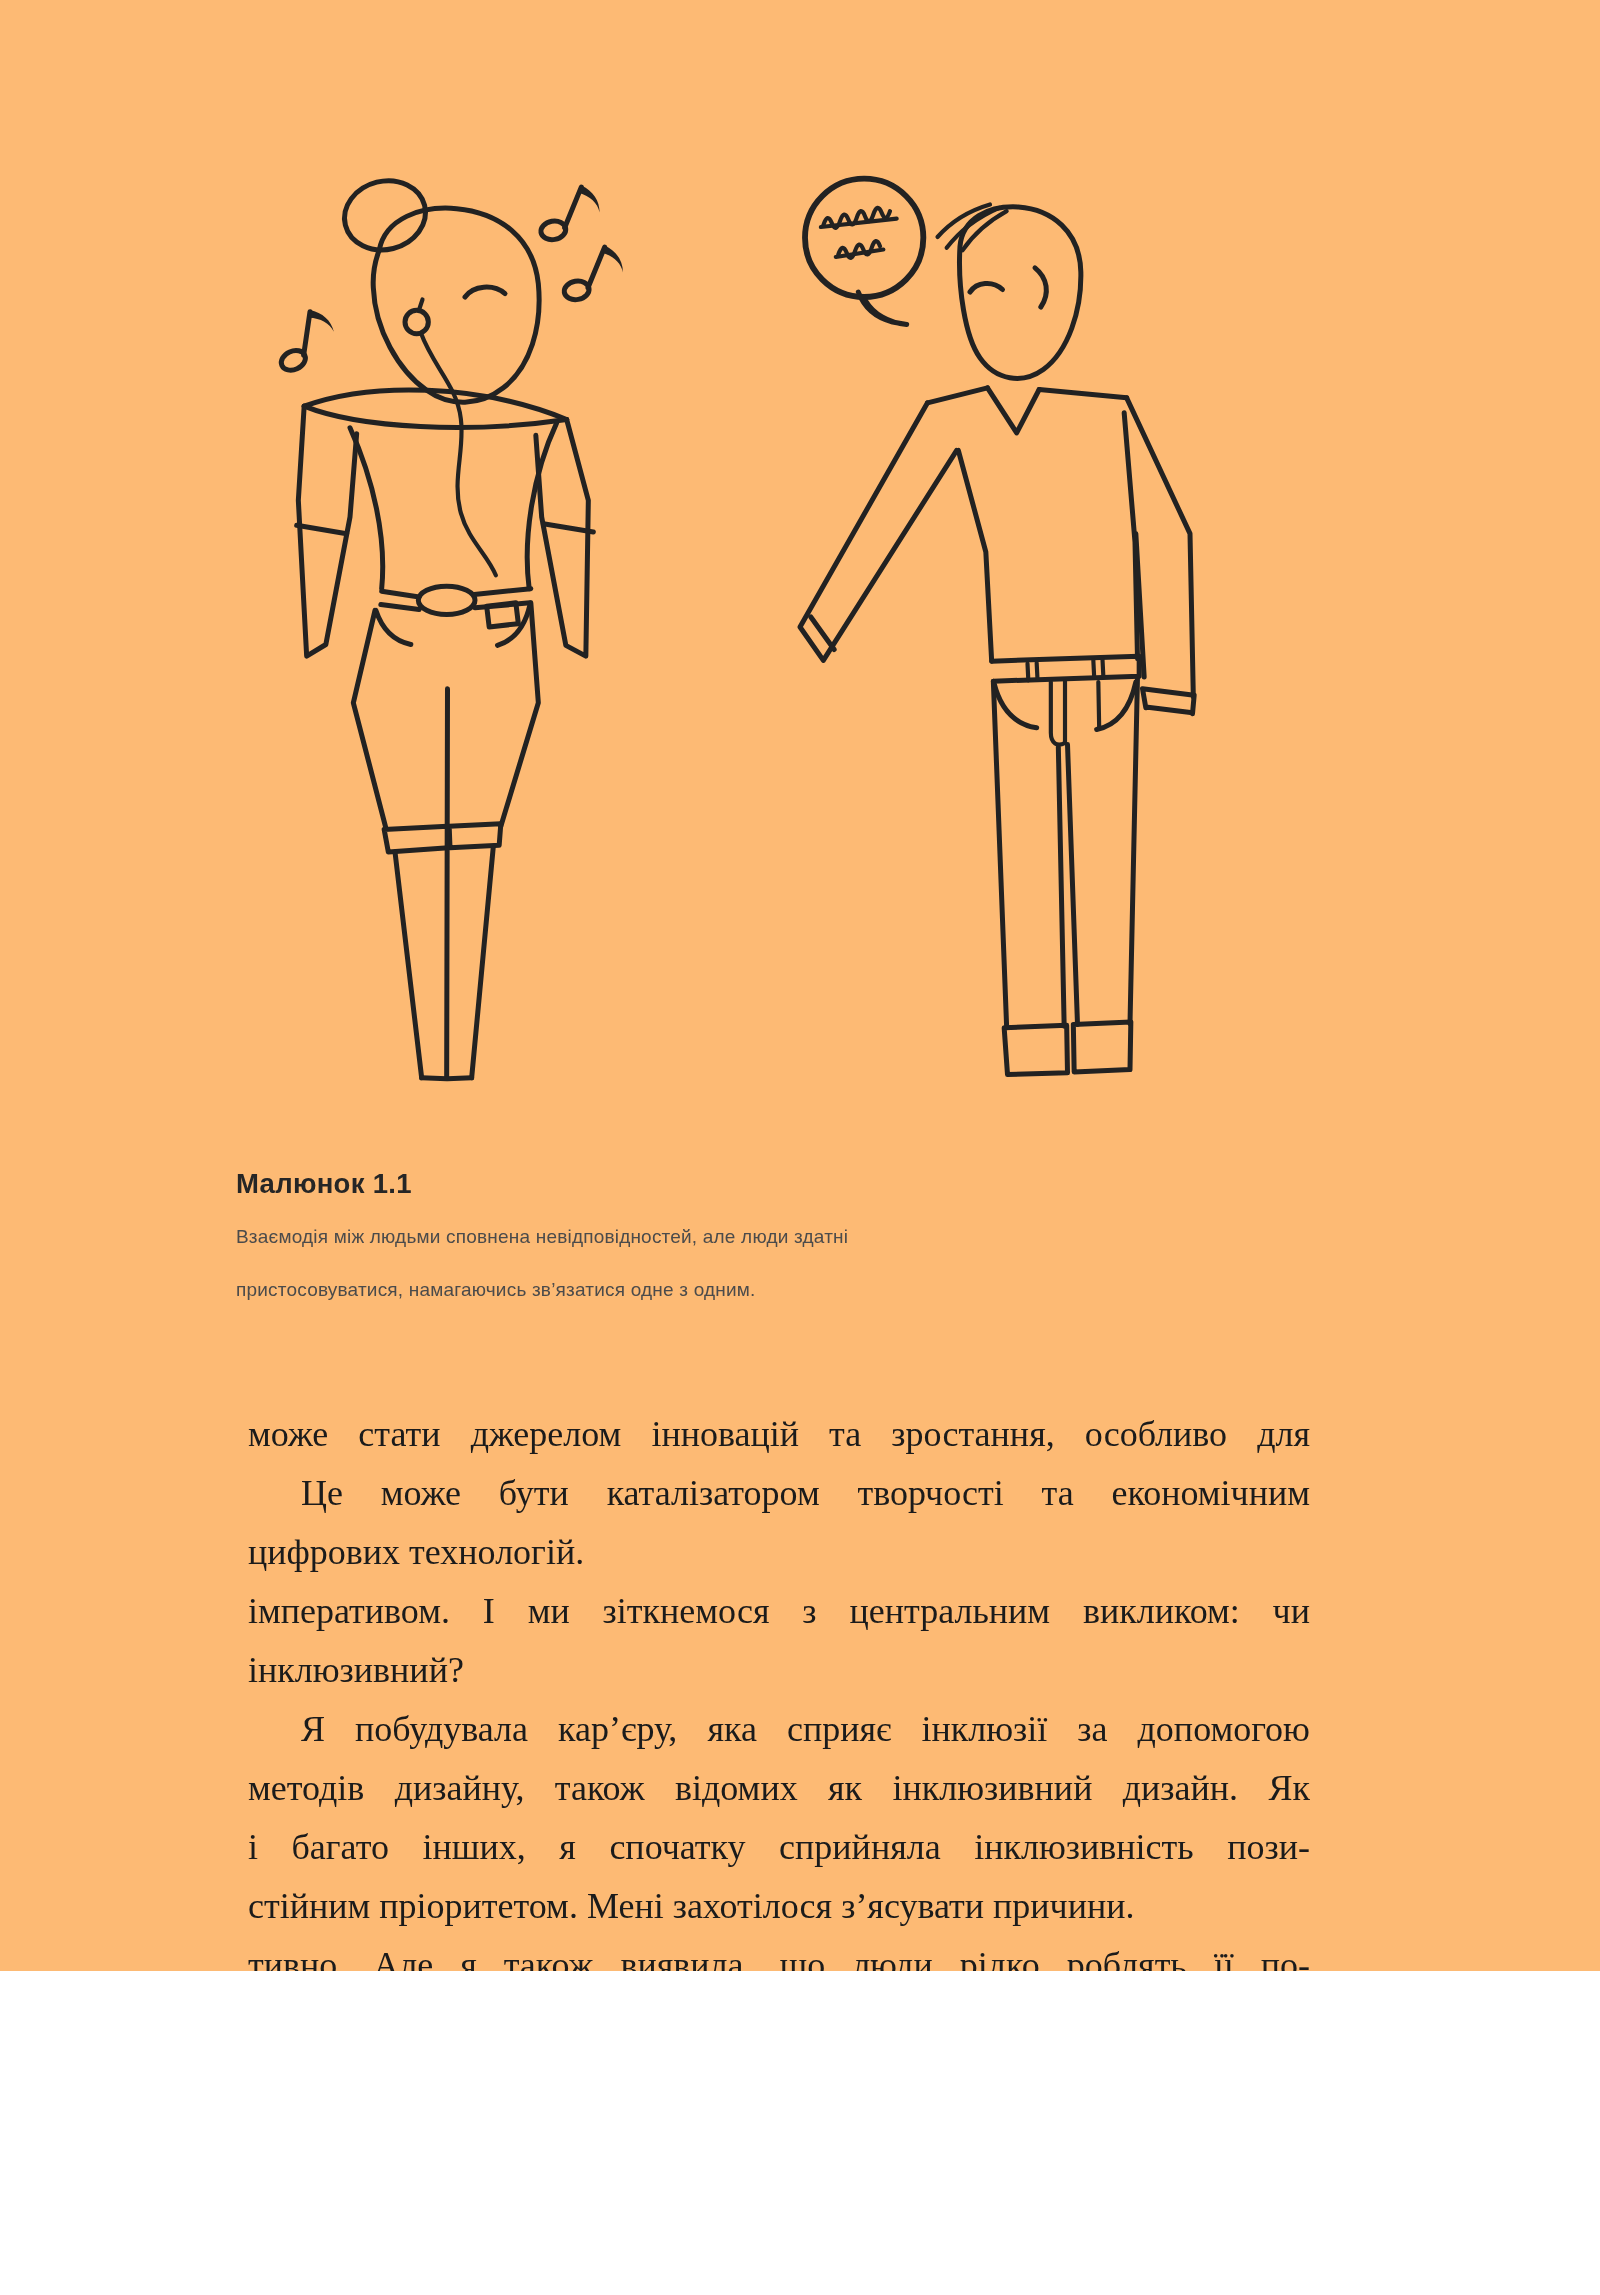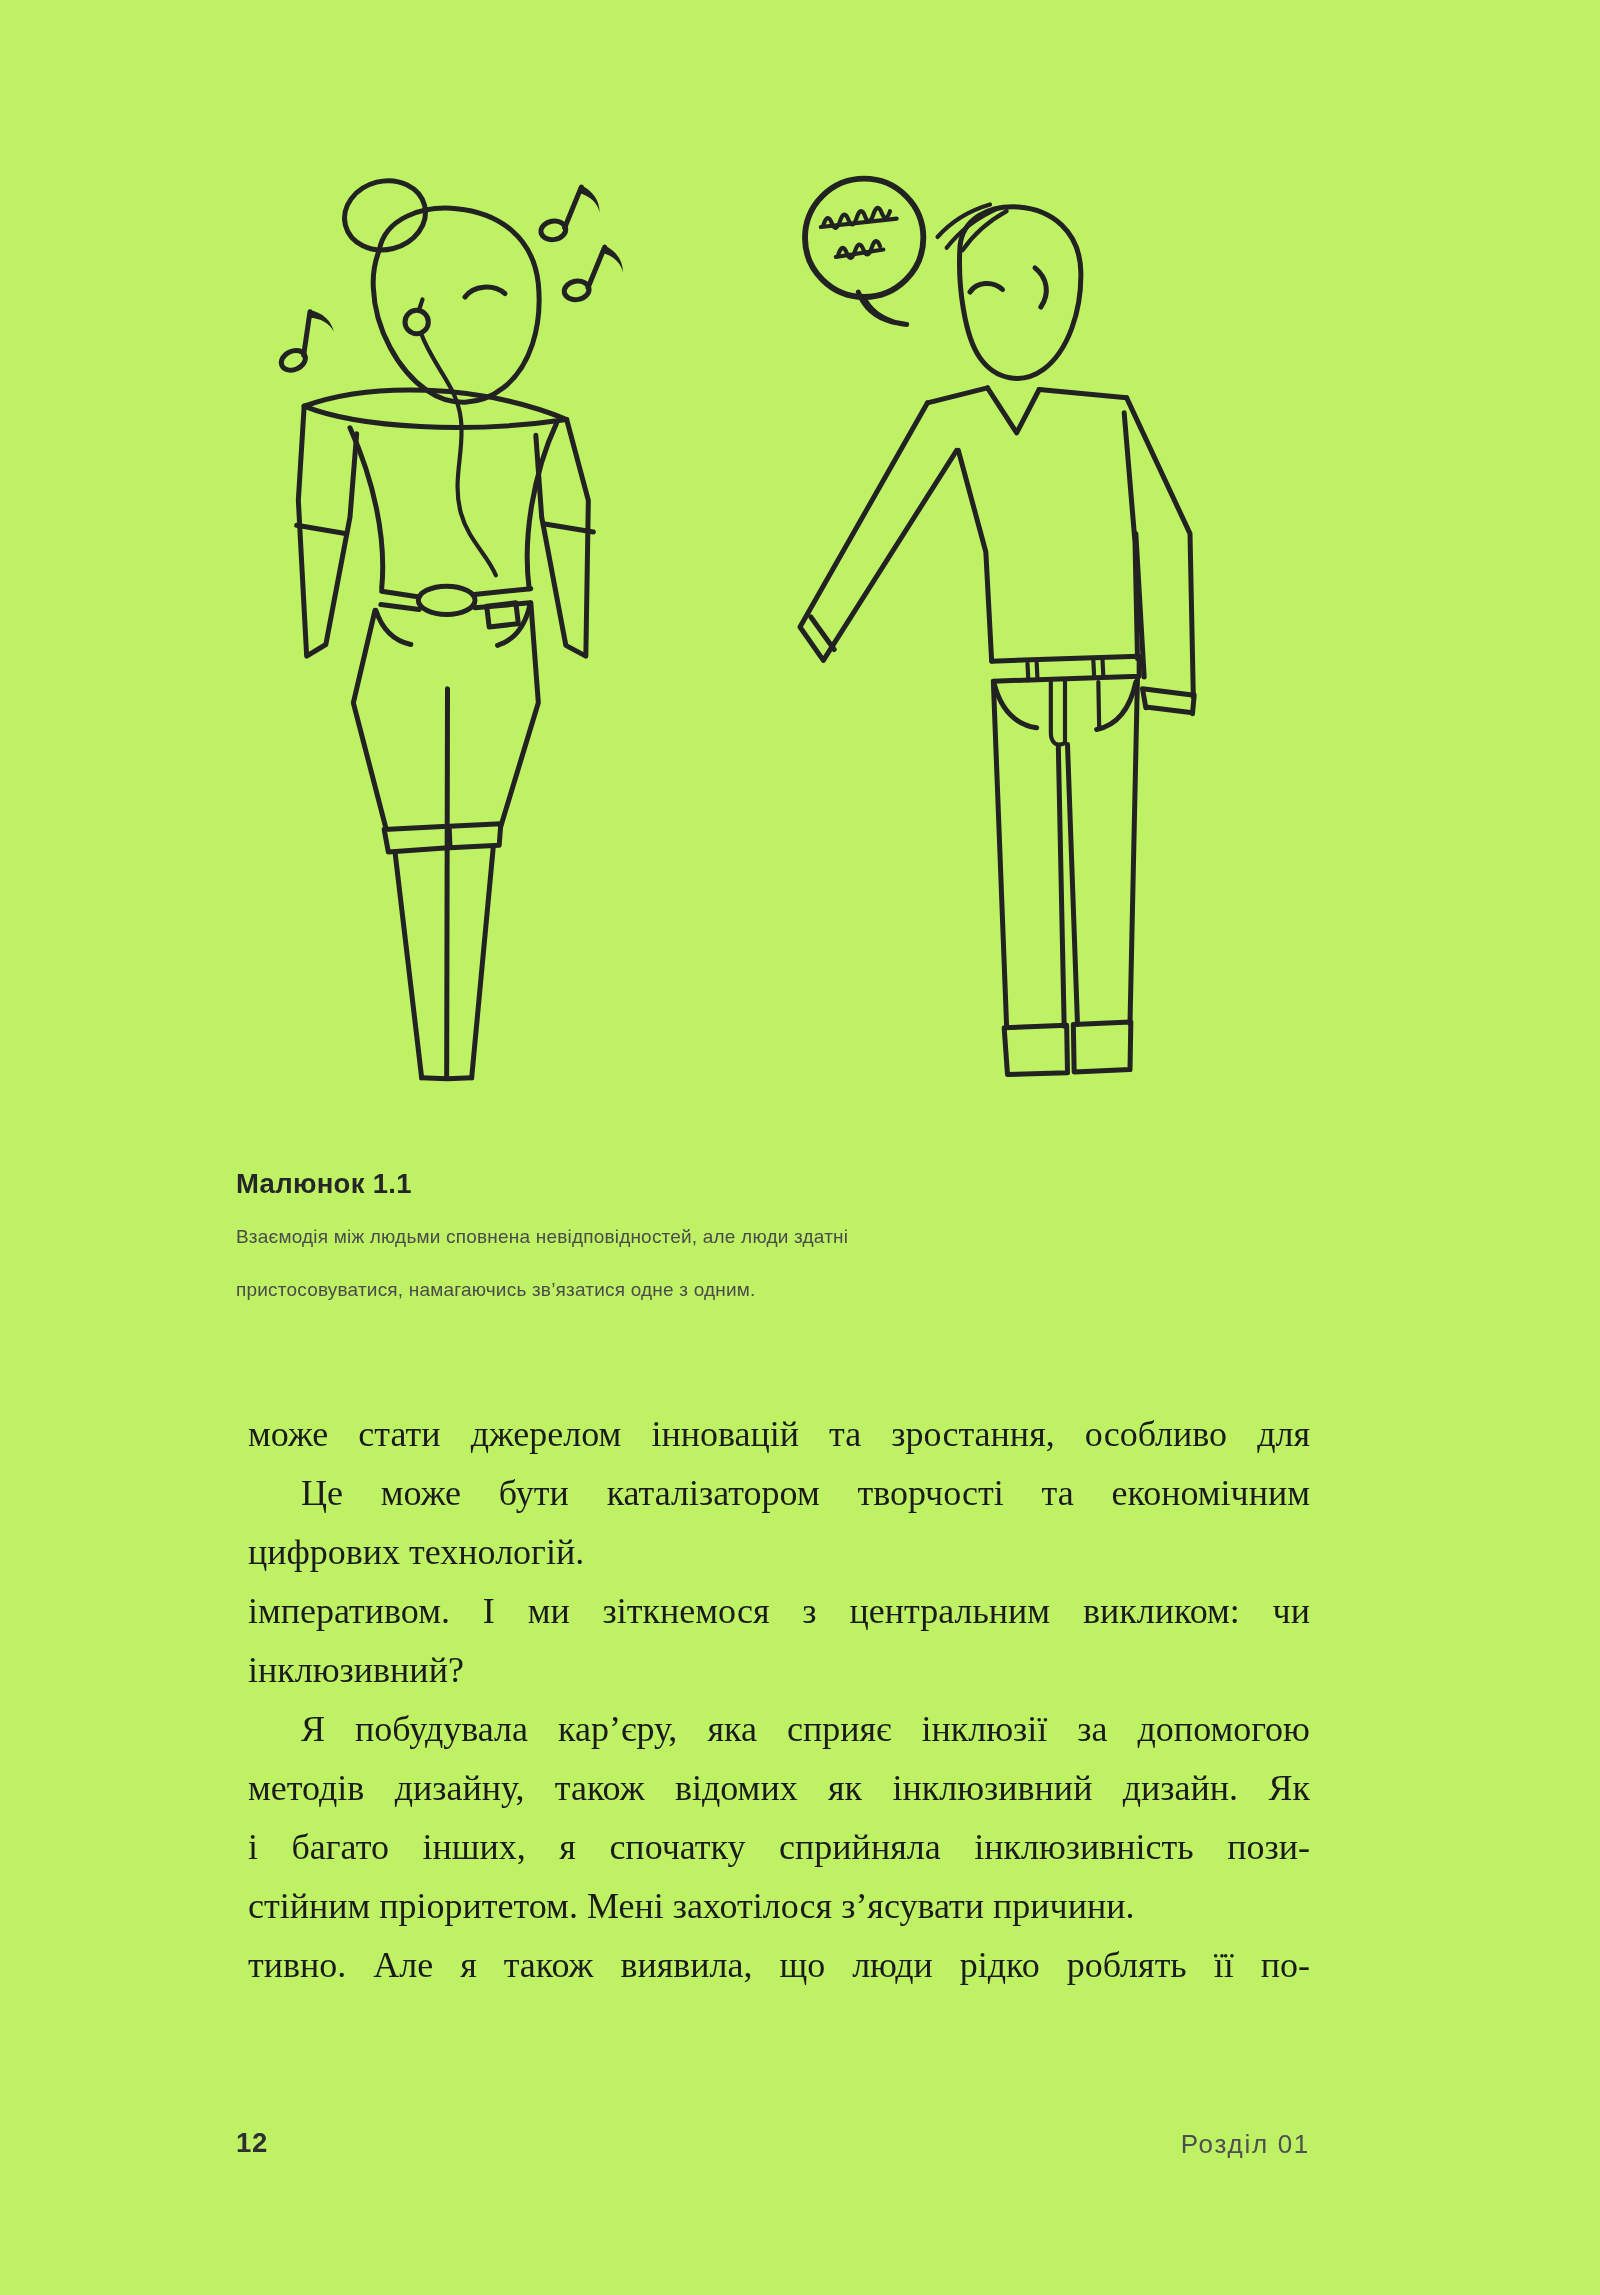--- a/index.html
+++ b/index.html
@@ -1,19 +1,19 @@
 <!DOCTYPE html>
 <html style="font-size:13.3px"><head>
 <meta charset="utf-8">
 <style>
   html,body{margin:0;padding:0;background:#ffffff;}
   .page{
     position:relative;
-    width:1600px;height:2295px;
-    background:#bef264;
+    width:1600px;height:1971px;
+    background:#fdba74;
     overflow:hidden;
     font-family:"Liberation Sans",sans-serif;
   }
   
   .figure-wrap{
     position:absolute;left:0;top:0;width:1600px;height:1109px;
   }
   .figure-wrap svg{display:block;width:100%;height:100%;}
   .ln{fill:none;stroke:#222222;stroke-width:6;stroke-linecap:round;stroke-linejoin:round;}
   .ln-thick{fill:none;stroke:#222222;stroke-width:7;stroke-linecap:round;stroke-linejoin:round;}

